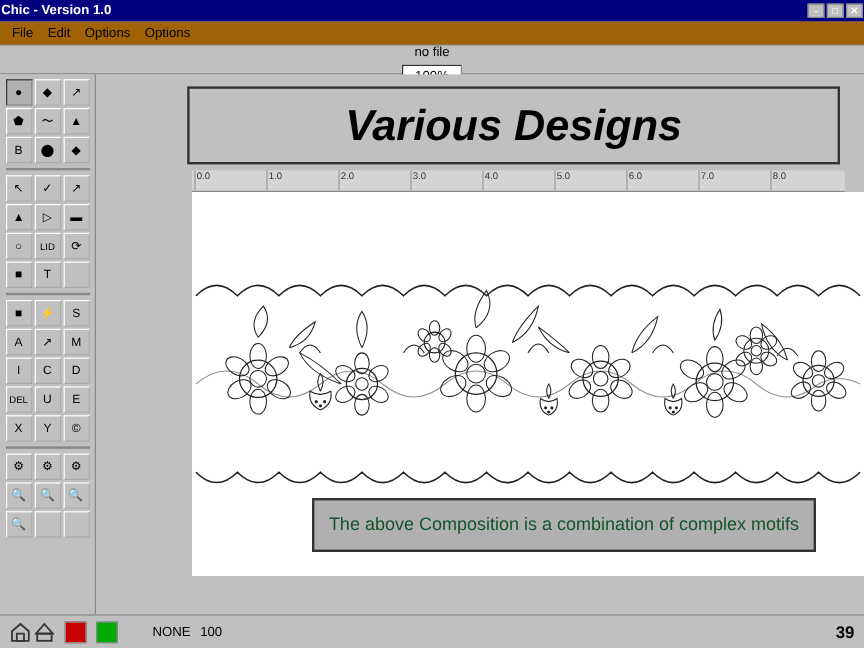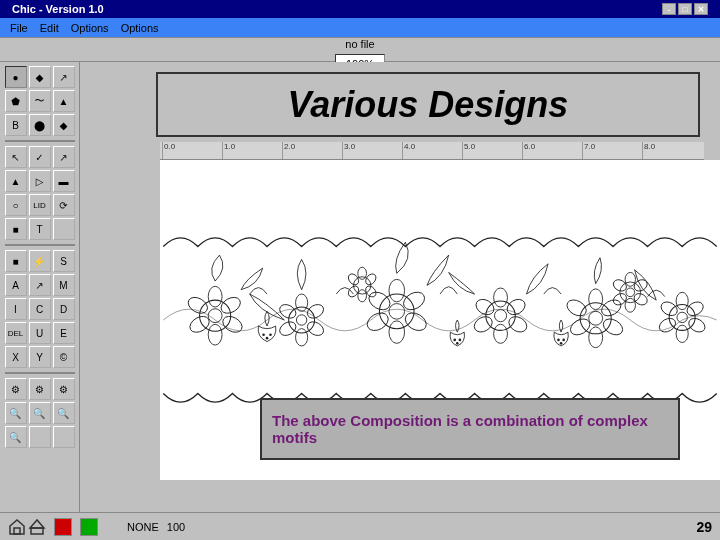--- a/index.html
+++ b/index.html
@@ -13,21 +13,21 @@
       position: relative;
     }
 
     
     .title-bar {
       background: #000080;
       color: white;
       height: 18px;
       display: flex;
       align-items: center;
-      padding: 0 12px;
+      padding: 0 1px;
       font-size: 11px;
       font-weight: bold;
     }
     .title-bar-buttons {
       margin-left: auto;
       display: flex;
       gap: 2px;
     }
     .title-btn {
       width: 14px;
@@ -36,21 +36,21 @@
       border: 1px solid #888;
       font-size: 8px;
       display: flex;
       align-items: center;
       justify-content: center;
       cursor: pointer;
     }
 
     
     .menu-bar {
-      background: #3b82f6;
+      background: #a16207;
       height: 20px;
       display: flex;
       align-items: center;
       padding: 0 4px;
       border-bottom: 1px solid #888;
       font-size: 11px;
     }
     .menu-item {
       padding: 2px 6px;
       cursor: pointer;
@@ -202,23 +202,24 @@
 
     
     .caption-box {
       position: absolute;
       bottom: 20px;
       left: 100px;
       right: 40px;
       background: #b0b0b0;
       border: 2px solid #333;
       padding: 12px 10px;
+      text-align: center;
       font-size: 15px;
-      font-weight: bold;
-      color: #701a75;
+      font-weight: normal;
+      color: #14532d;
     }
 
     
     .status-bar {
       position: absolute;
       bottom: 0;
       left: 0;
       right: 0;
       height: 28px;
       background: #c0c0c0;
@@ -539,14 +540,14 @@
     <svg width="18" height="18" viewBox="0 0 18 18">
       <rect x="3" y="10" width="12" height="6" fill="none" stroke="#333" stroke-width="1.5"></rect>
       <polygon points="9,2 2,10 16,10" fill="none" stroke="#333" stroke-width="1.5"></polygon>
     </svg>
   </div>
 
   <div class="status-icon red-sq"></div>
   <div class="status-icon green-sq"></div>
   <span class="status-none">NONE</span>
   <span class="status-num">100</span>
-  <span class="status-22">29</span>
+  <span class="status-22">39</span>
 </div>
 
 </body></html>

